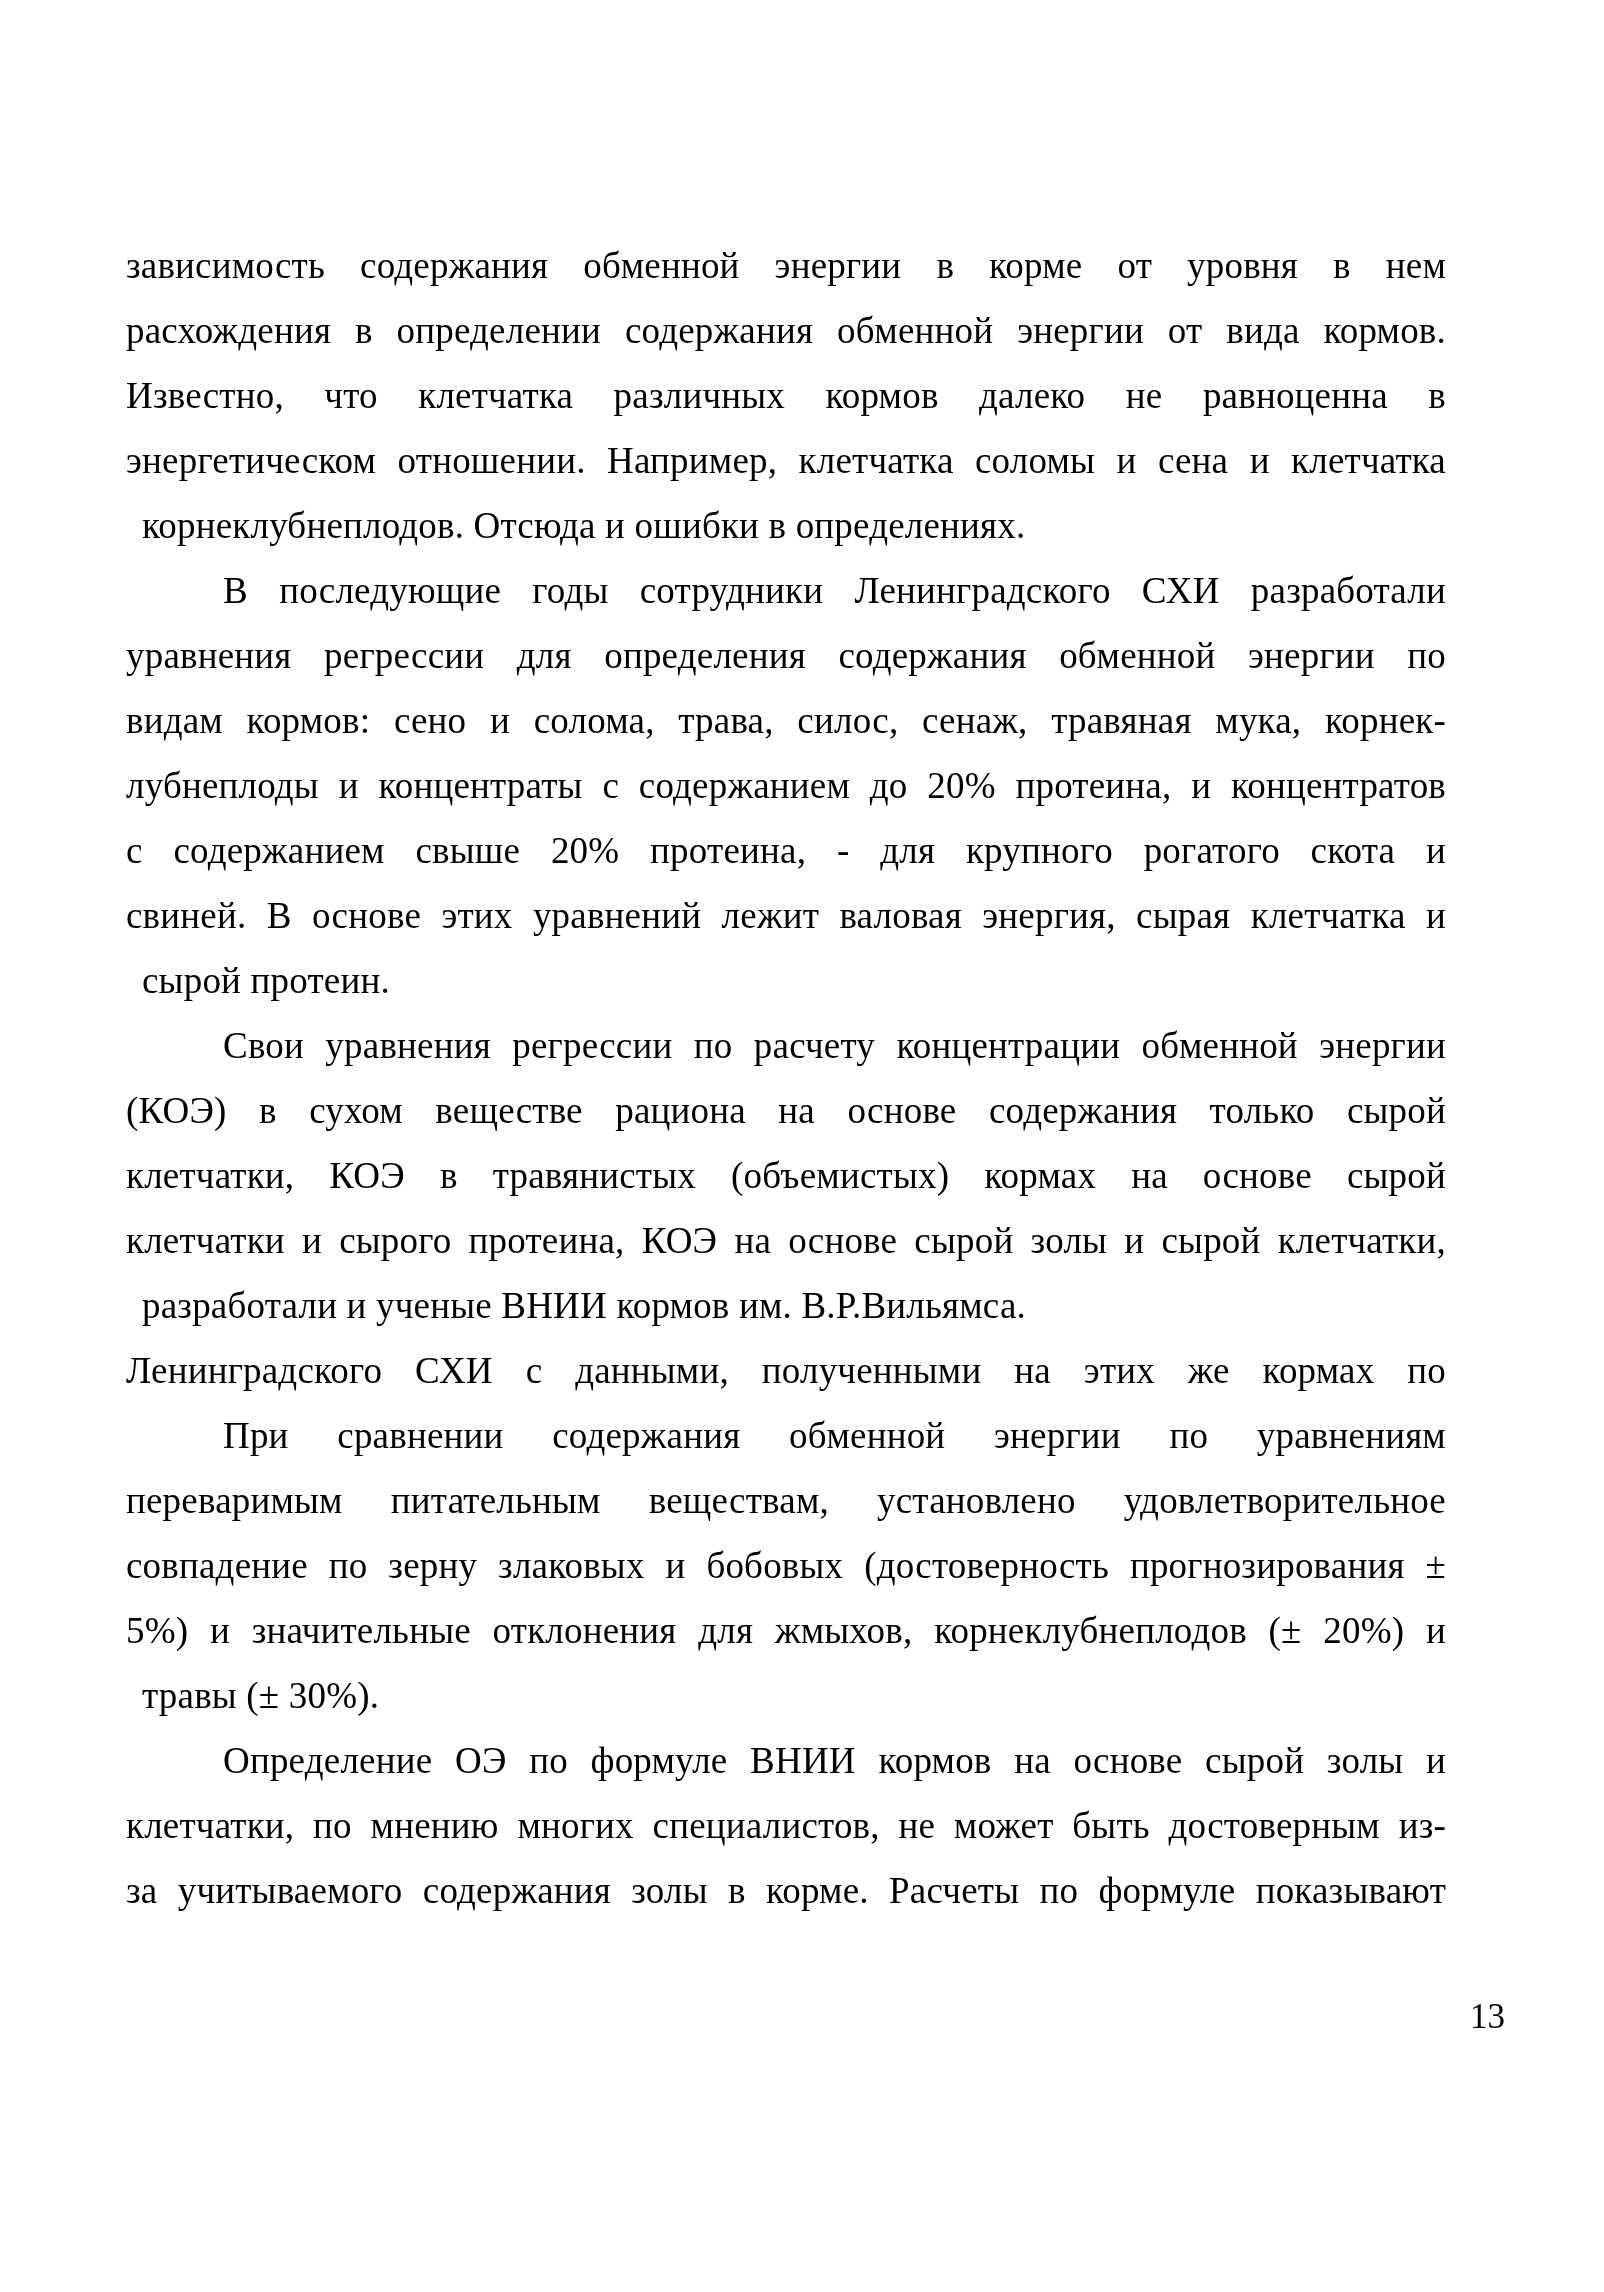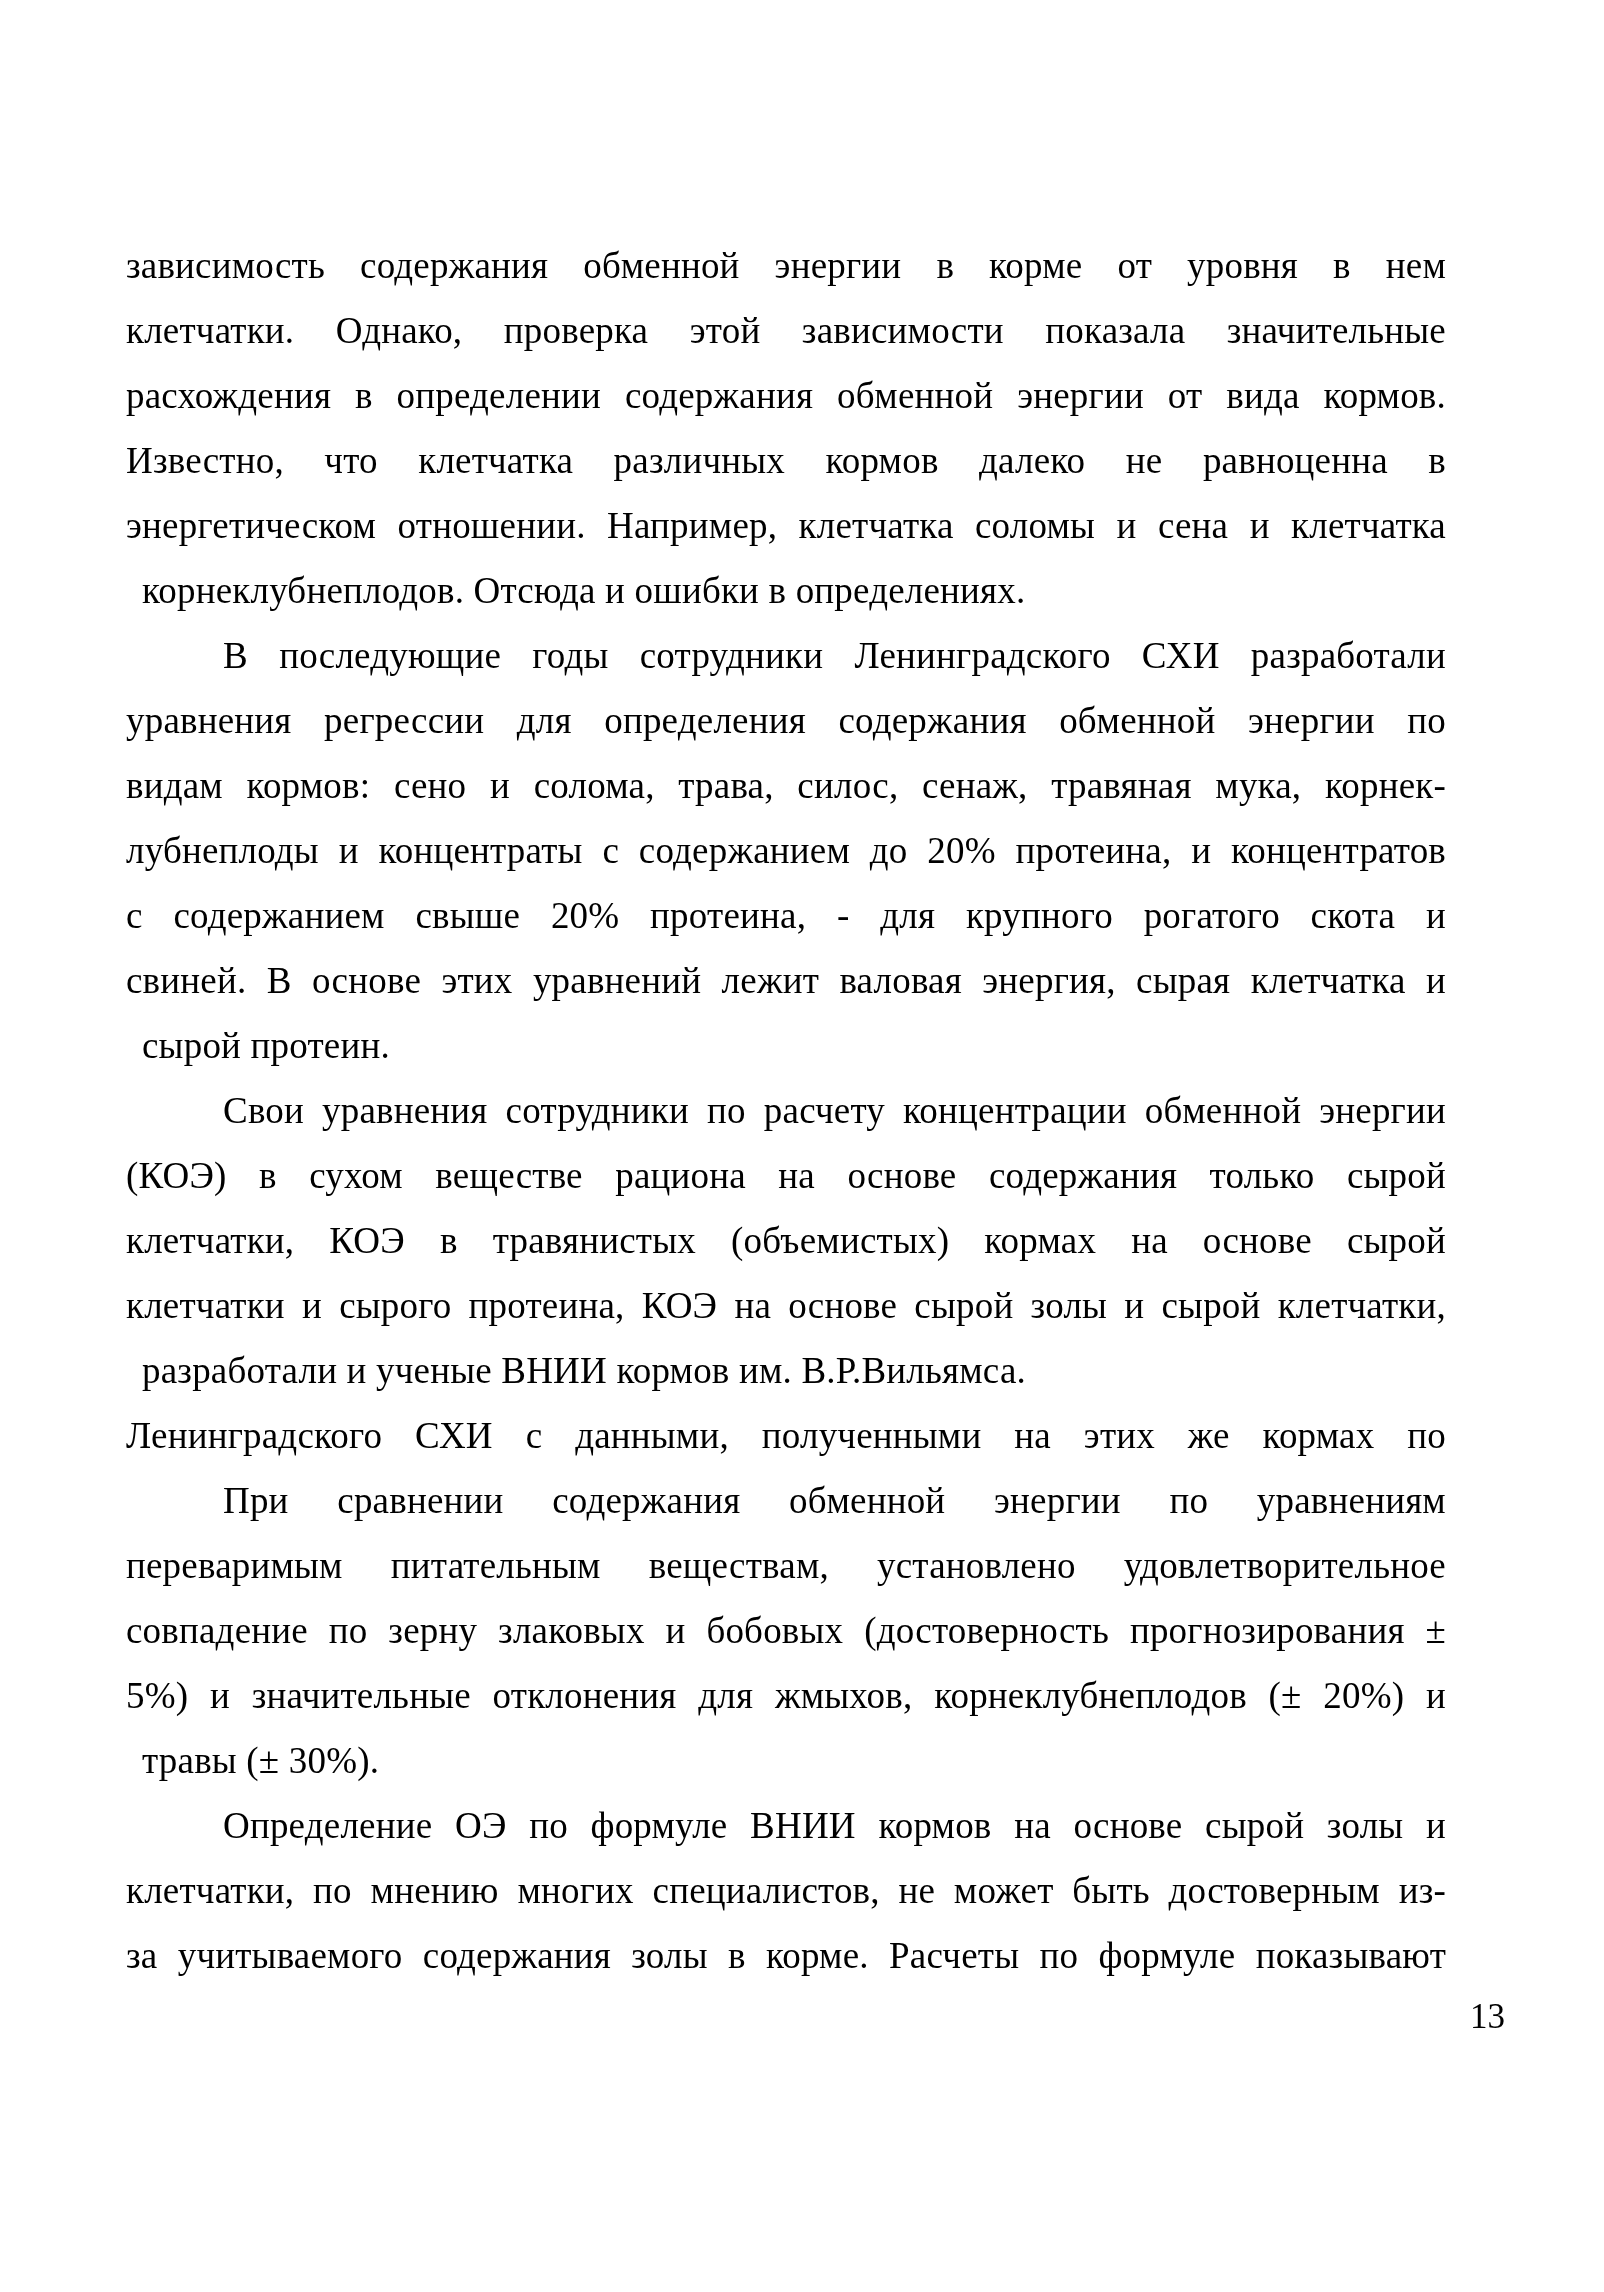--- a/index.html
+++ b/index.html
@@ -46,33 +46,32 @@
     font-size: 35px;
     line-height: 39px;
   }
 </style>
 </head>
 <body>
 
 <div class="page">
   <div class="textblock">
     <div class="line">зависимость содержания обменной энергии в корме от уровня в нем</div>
-    <div class="line">клетчатки. Однако, проверка этой зависимости показала значительные</div>
     <div class="line">расхождения в определении содержания обменной энергии от вида кормов.</div>
     <div class="line">Известно, что клетчатка различных кормов далеко не равноценна в</div>
     <div class="line">энергетическом отношении. Например, клетчатка соломы и сена и клетчатка</div>
     <div class="line last">корнеклубнеплодов. Отсюда и ошибки в определениях.</div>
     <div class="line indent">В последующие годы сотрудники Ленинградского СХИ разработали</div>
     <div class="line">уравнения регрессии для определения содержания обменной энергии по</div>
     <div class="line">видам кормов: сено и солома, трава, силос, сенаж, травяная мука, корнек-</div>
     <div class="line">лубнеплоды и концентраты с содержанием до 20% протеина, и концентратов</div>
     <div class="line">с содержанием свыше 20% протеина, - для крупного рогатого скота и</div>
     <div class="line">свиней. В основе этих уравнений лежит валовая энергия, сырая клетчатка и</div>
     <div class="line last">сырой протеин.</div>
-    <div class="line indent">Свои уравнения сотрудники по расчету концентрации обменной энергии</div>
+    <div class="line indent">Свои уравнения регрессии по расчету концентрации обменной энергии</div>
     <div class="line">(КОЭ) в сухом веществе рациона на основе содержания только сырой</div>
     <div class="line">клетчатки, КОЭ в травянистых (объемистых) кормах на основе сырой</div>
     <div class="line">клетчатки и сырого протеина, КОЭ на основе сырой золы и сырой клетчатки,</div>
     <div class="line last">разработали и ученые ВНИИ кормов им. В.Р.Вильямса.</div>
     <div class="line">Ленинградского СХИ с данными, полученными на этих же кормах по</div>
     <div class="line indent">При сравнении содержания обменной энергии по уравнениям</div>
     <div class="line">переваримым питательным веществам, установлено удовлетворительное</div>
     <div class="line">совпадение по зерну злаковых и бобовых (достоверность прогнозирования ±</div>
     <div class="line">5%) и значительные отклонения для жмыхов, корнеклубнеплодов (± 20%) и</div>
     <div class="line last">травы (± 30%).</div>

